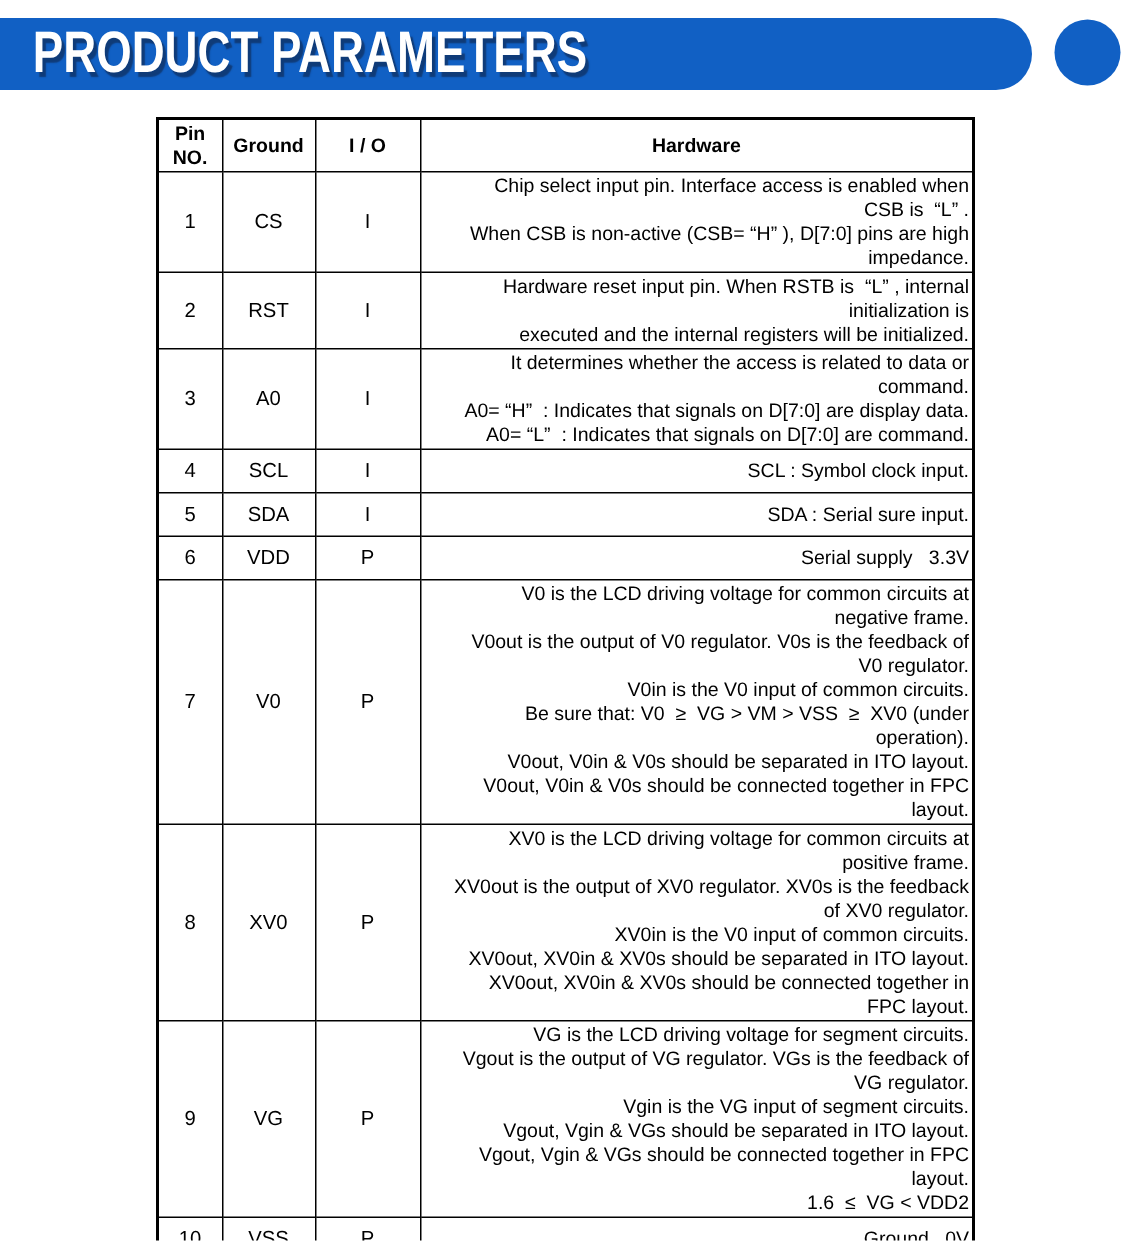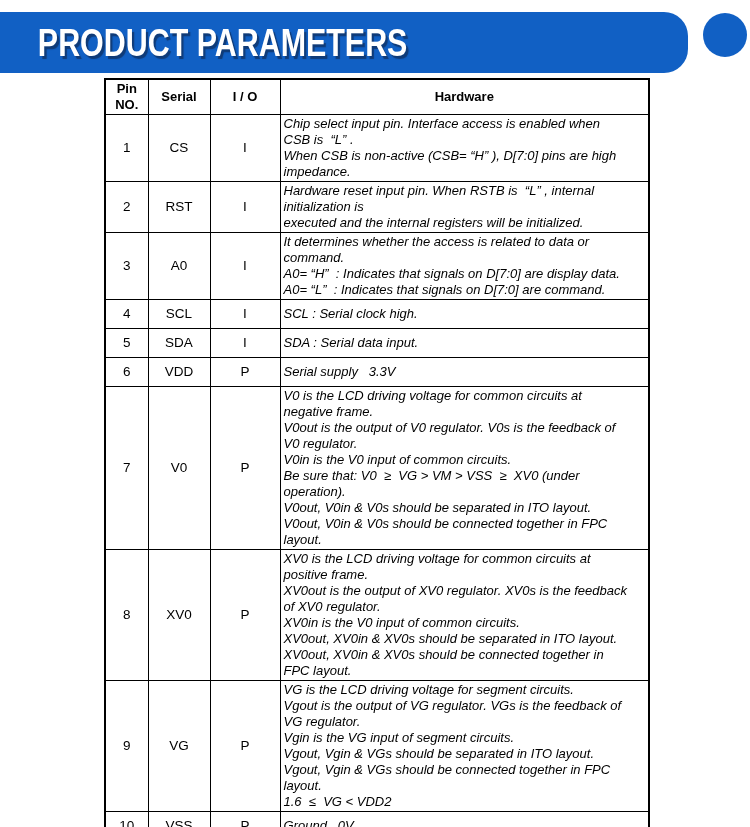--- a/index.html
+++ b/index.html
@@ -9,26 +9,25 @@
     font-family: "Liberation Sans", sans-serif;
     color: #000;
     overflow: hidden;
     position: relative;
   }
   
   .banner {
     position: absolute;
     left: 0; top: 12;
     top: 12px;
-    width: 688px; height: 61px;
+    width: 688px; height: 48px;
     background: var(--accent, #1160c4);
     border-radius: 0 24px 24px 0;
     display: flex;
     align-items: center;
-    padding-left: 16px;
   }
   .banner-title {
     display: inline-block;
     padding-left: 28px;
     font-size: 39px;
     font-weight: bold;
     letter-spacing: 0px;
     color: #ffffff;
     white-space: nowrap;
     transform: scaleX(0.78);
@@ -66,25 +65,24 @@
     text-align: center;
     white-space: pre-line;
     padding: 1px 2px;
   }
   td.c {
     text-align: center;
     font-size: 13.5px;
     padding: 1px 2px;
   }
   td.fn {
-    text-align: left;
+    text-align: right;
     white-space: pre;
     overflow: hidden;
     padding: 1px 2px 1px 3px;
-    font-style: italic;
   }
 </style>
 </head>
 <body>
 
 <div class="banner">
   <span class="banner-title">PRODUCT PARAMETERS</span>
 </div>
 <div class="accent-circle"></div>
 
@@ -93,21 +91,21 @@
     <colgroup>
       <col style="width:43px">
       <col style="width:62px">
       <col style="width:70px">
       <col style="width:369px">
     </colgroup>
     <thead>
       <tr>
         <th>Pin
 NO.</th>
-        <th>Serial</th>
+        <th>Ground</th>
         <th>I / O</th>
         <th>Hardware</th>
       </tr>
     </thead>
     <tbody>
       <tr>
         <td class="c">1</td>
         <td class="c">CS</td>
         <td class="c">I</td>
         <td class="fn">Chip select input pin. Interface access is enabled when
@@ -129,27 +127,27 @@
         <td class="c">I</td>
         <td class="fn">It determines whether the access is related to data or
 command.
 A0= “H”  : Indicates that signals on D[7:0] are display data.
 A0= “L”  : Indicates that signals on D[7:0] are command.</td>
       </tr>
       <tr>
         <td class="c">4</td>
         <td class="c">SCL</td>
         <td class="c">I</td>
-        <td class="fn">SCL : Serial clock high.</td>
+        <td class="fn">SCL : Symbol clock input.</td>
       </tr>
       <tr>
         <td class="c">5</td>
         <td class="c">SDA</td>
         <td class="c">I</td>
-        <td class="fn">SDA : Serial data input.</td>
+        <td class="fn">SDA : Serial sure input.</td>
       </tr>
       <tr>
         <td class="c">6</td>
         <td class="c">VDD</td>
         <td class="c">P</td>
         <td class="fn">Serial supply   3.3V</td>
       </tr>
       <tr>
         <td class="c">7</td>
         <td class="c">V0</td>

